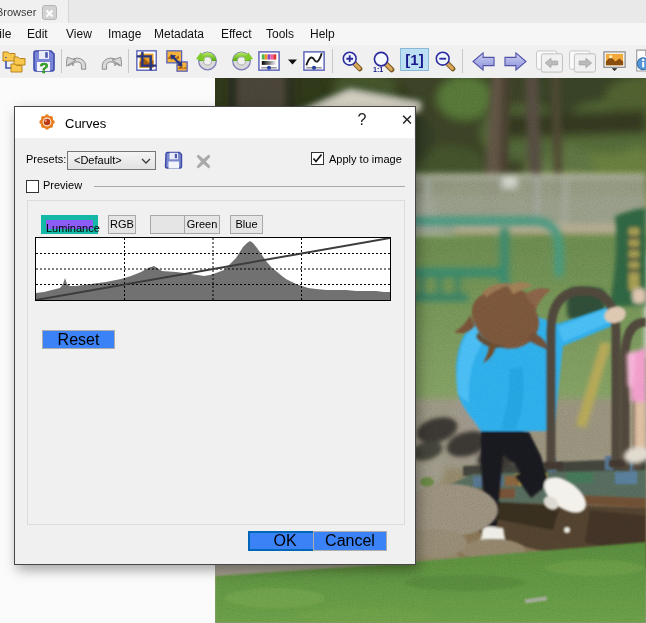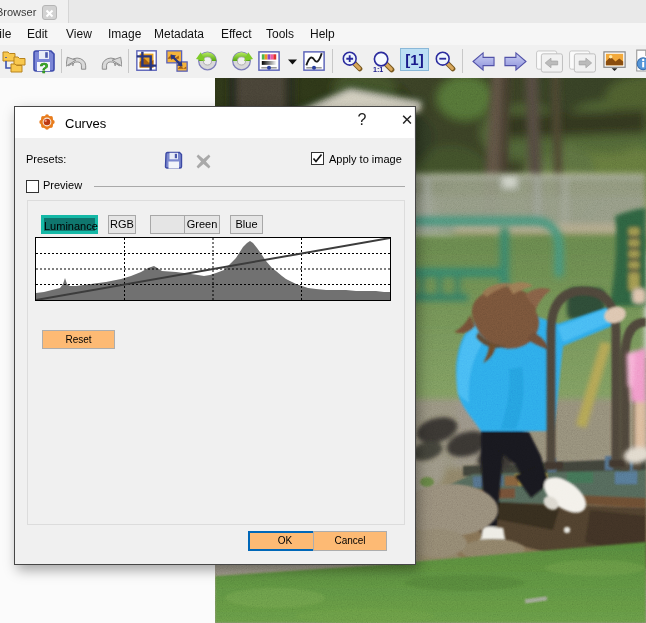--- a/index.html
+++ b/index.html
@@ -23,26 +23,26 @@
   #photo{left:215px;top:78px;width:431px;height:545px;overflow:hidden;}
   
   #dlg{left:14px;top:106px;width:402px;height:459px;box-sizing:border-box;background:#f0f0f0;
        border:1px solid #474747;box-shadow:3px 5px 12px rgba(0,0,0,.35);}
   #dlg-title{position:absolute;left:0;top:0;width:399px;height:31px;background:#ffffff;}
   #dlg-title .cap{position:absolute;left:50px;top:9px;font-size:13px;color:#000;}
   .qm{position:absolute;left:332px;top:4px;width:30px;height:24px;font-size:16px;color:#222;text-align:center;}
   .xm{position:absolute;left:377px;top:4px;width:30px;height:24px;font-size:15px;color:#222;text-align:center;}
   .lbl{position:absolute;font-size:11px;color:#000;white-space:nowrap;}
   .cbx{position:absolute;width:11px;height:11px;background:#fff;border:1px solid #333;}
-  .btn{position:absolute;background:#fdba74;border:1px solid #adadad;font-size:10px;color:#000;
+  .btn{position:absolute;background:#3b82f6;border:1px solid #adadad;font-size:16px;color:#000;
        text-align:center;box-sizing:border-box;}
   #groupbox{position:absolute;left:12px;top:93px;width:376px;height:323px;border:1px solid #dcdcdc;background:#f0f0f0;}
   .tabbtn{position:absolute;top:14px;height:19px;background:#e5e5e5;border:1px solid #a8a8a8;
           font-size:11px;color:#000;text-align:center;box-sizing:border-box;line-height:17px;}
-  #tab-lum{background:#0f766e;border:3px solid #14b8a6;}
+  #tab-lum{background:#8b5cf6;border:5px solid #14b8a6;}
 </style>
 </head>
 <body>
 <div id="app">
 
   <div id="tabbar" class="abs"></div>
   <div id="tab-browser" class="abs">
       <span>Browser</span>
     <div class="closebox abs" style="left:42px;top:5px;background:#d2d2d2;border:1px solid #b5b5b5;">
       <svg width="13" height="13">
@@ -440,20 +440,26 @@
         <circle cx="9" cy="9" r="4.4" fill="#f8ede0"></circle>
         <circle cx="9" cy="9" r="3.3" fill="#bb3a12"></circle>
         <circle cx="7.6" cy="7.7" r="1.2" fill="#ef9a80"></circle>
       </svg>
       <span class="cap">Curves</span>
       <div class="qm">?</div>
       <div class="xm">✕</div>
     </div>
 
     <span class="lbl" style="left:11px;top:46px">Presets:</span>
+    <div class="abs" style="left:52px;top:44px;width:89px;height:19px;background:linear-gradient(#f4f4f4,#e2e2e2);border:1px solid #767676;box-sizing:border-box;">
+      <span class="lbl" style="left:6px;top:2px">&lt;Default&gt;</span>
+      <svg class="abs" style="right:4px;top:6px" width="10" height="7">
+          <path d="M1 1 L5 5 L9 1" stroke="#3a3a3a" stroke-width="1.3" fill="none"></path>
+        </svg>
+    </div>
     <svg class="abs" style="left:149px;top:44px" width="19" height="19" viewBox="0 0 19 19">
       <path d="M2 3 q0-1.5 1.5-1.5 h12 l2 2 v12 q0 1.5 -1.5 1.5 h-13 q-1.5 0 -1.5-1.5 Z" fill="#7b88cf" stroke="#3c49a3" stroke-width="1.4"></path>
       <rect x="5.5" y="1.8" width="8.5" height="6.5" fill="#e8ecf8"></rect>
       <rect x="10.8" y="2.8" width="2.2" height="4.4" fill="#4a57ab"></rect>
       <rect x="4.5" y="10.5" width="10.5" height="7" fill="#f2f4fa"></rect>
     </svg>
     <svg class="abs" style="left:181px;top:47px" width="15" height="15" viewBox="0 0 15 15">
       <path d="M2.2 0.6 L7.5 5.1 L12.8 0.6 L14.4 2.4 L9.9 7.5 L14.4 12.6 L12.8 14.4 L7.5 9.9 L2.2 14.4 L0.6 12.6 L5.1 7.5 L0.6 2.4 Z" fill="#a9a9a9"></path>
     </svg>
     <div class="cbx" style="left:296px;top:45px"></div>

